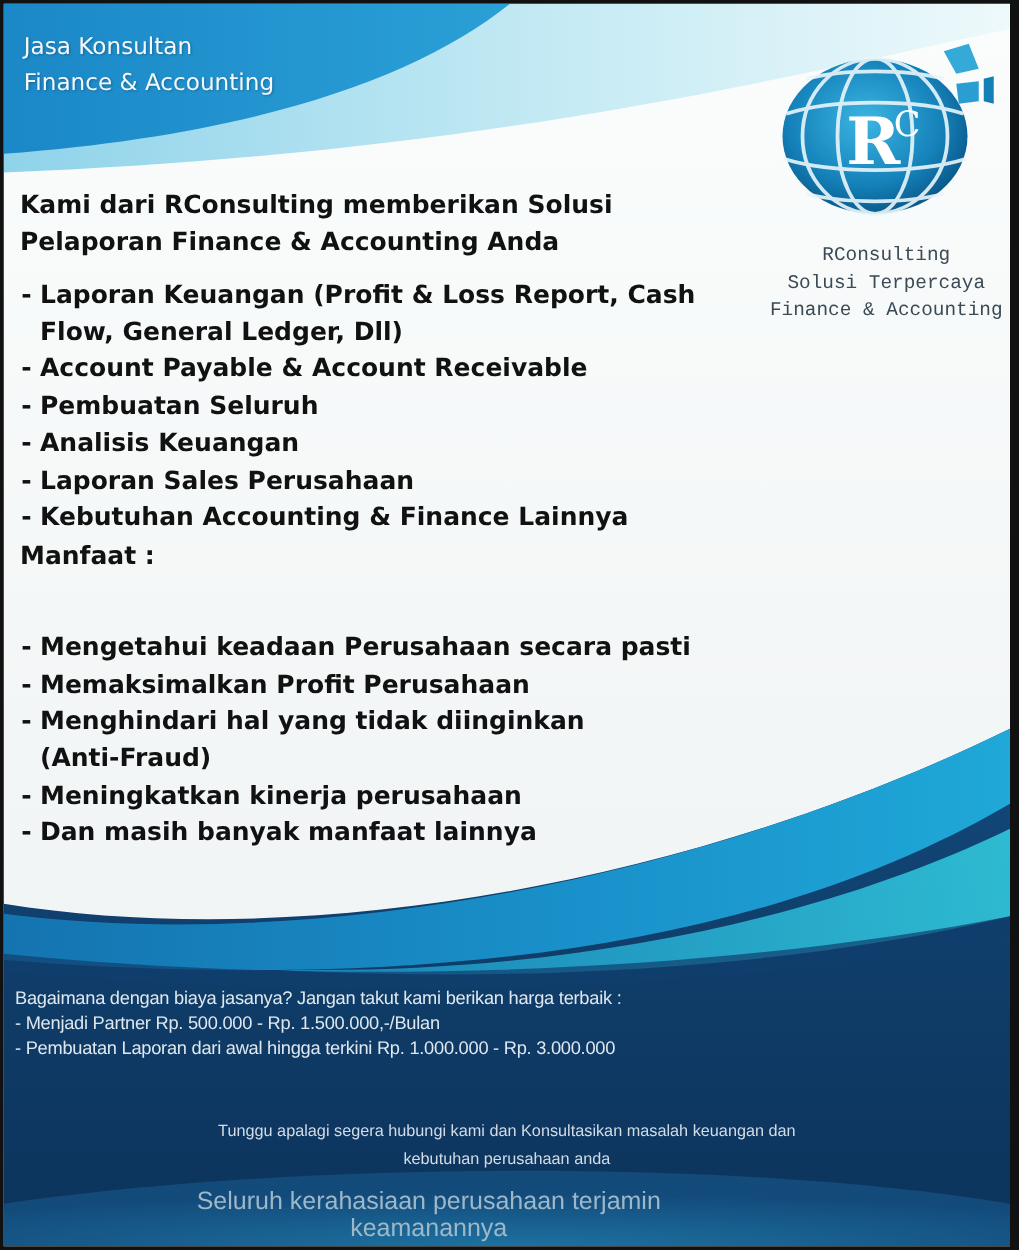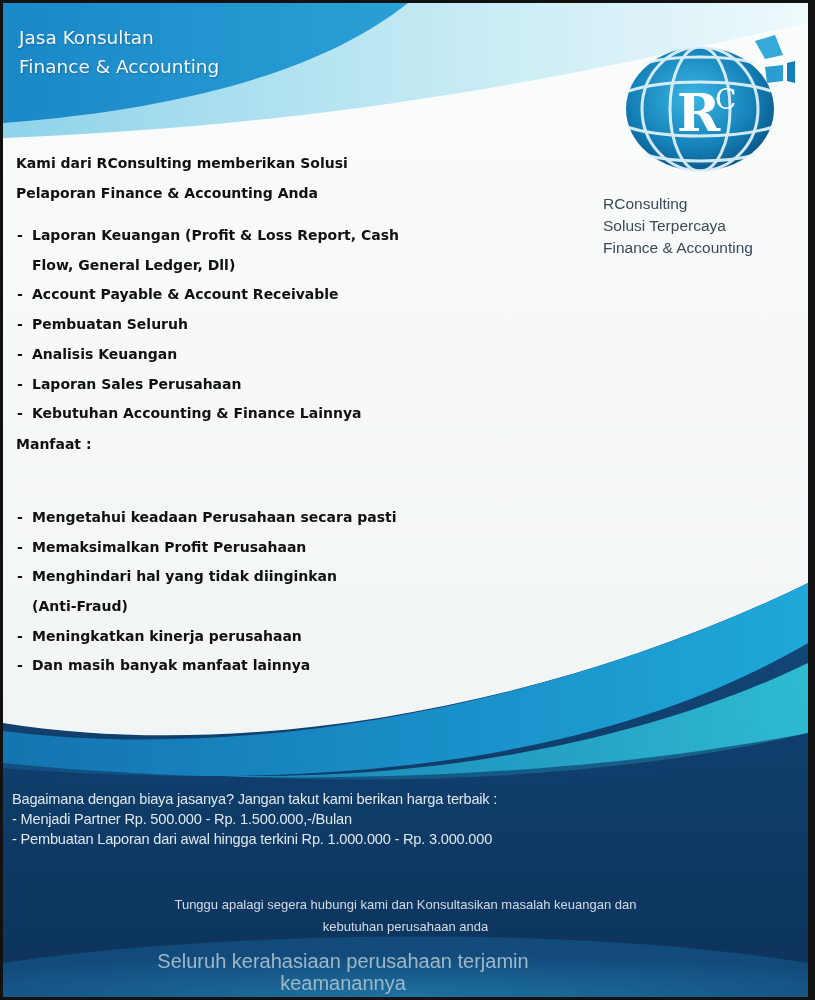--- a/index.html
+++ b/index.html
@@ -11,26 +11,26 @@
     font-family: "Liberation Sans", sans-serif;
   }
   .bg-layer { position: absolute; left: 0; top: 0; }
   .header-title {
     position: absolute; left: 16px; top: 20px; color: #f4f8fb;
     font-family: "DejaVu Sans", sans-serif; font-weight: normal; font-size: 18.5px; line-height: 29px;
     text-shadow: 1px 1px 2px rgba(0,0,0,0.25);
   }
   .logo { position: absolute; left: 612px; top: 28px; width: 190px; height: 150px; }
   .logo-caption {
-    position: absolute; left: 600px; top: 190px; width: 212px; text-align: left;
-    color: #3b4a55; font-family: Liberation Sans, sans-serif; font-size: 15.5px; line-height: 22px;
+    position: absolute; left: 600px; top: 190px; width: 212px; text-align: center;
+    color: #3b4a55; font-family: Liberation Mono, monospace; font-size: 15.5px; line-height: 22px;
   }
   .main {
     position: absolute; left: 13px; top: 145px; color: #111;
-    font-family: "DejaVu Sans", sans-serif; font-weight: bold; font-size: 14px;
+    font-family: "DejaVu Sans", sans-serif; font-weight: bold; font-size: 20px;
   }
   .intro { line-height: 30px; margin: 0; }
   .list { list-style: none; padding: 0; margin: 0; }
   .list li { position: relative; padding-left: 16px; line-height: 29.7px; }
   .list li::before { content: "-"; position: absolute; left: 1px; }
   .services { margin-top: 13px; }
   .benefits-heading { line-height: 30px; }
   .benefits { margin-top: 44px; }
   .pricing {
     position: absolute; left: 9px; top: 786px; color: #dfe8ef;

